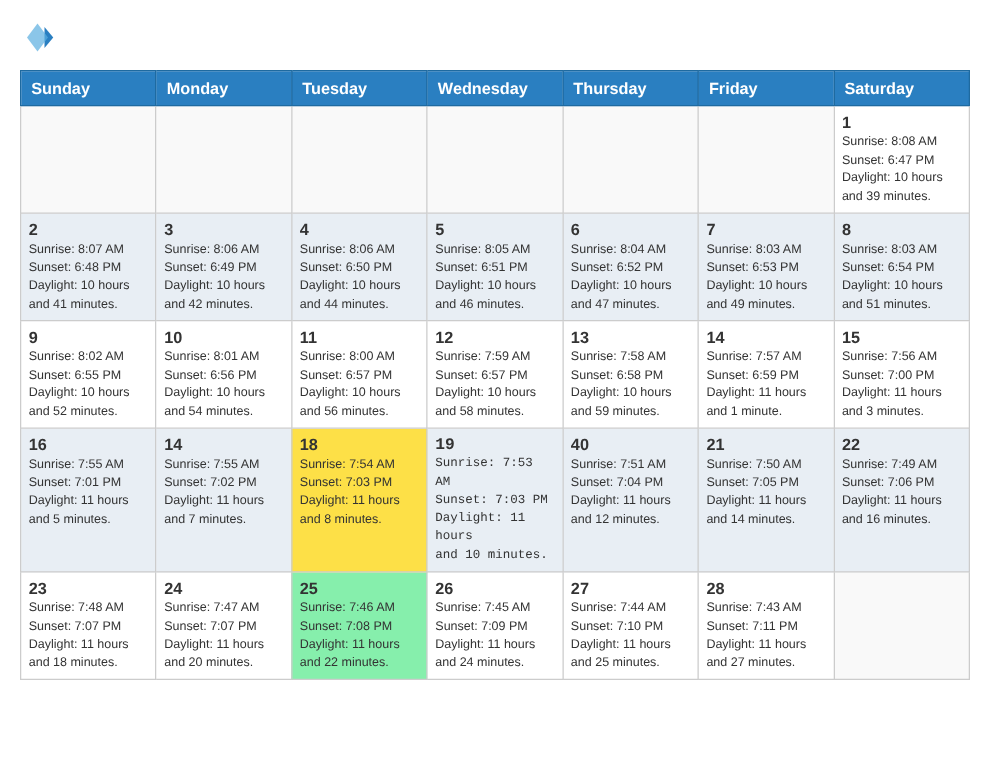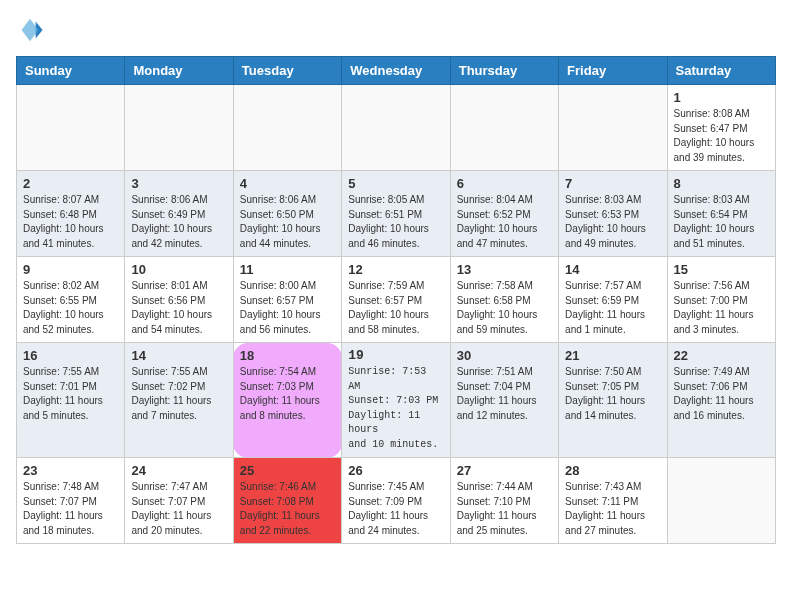--- a/index.html
+++ b/index.html
@@ -247,36 +247,36 @@
 Daylight: 11 hours
 and 5 minutes.</div>
         </td>
         <td style="background: rgb(232, 238, 244);">
           <span class="day-num">14</span>
           <div class="day-info" style="white-space: pre-line;">Sunrise: 7:55 AM
 Sunset: 7:02 PM
 Daylight: 11 hours
 and 7 minutes.</div>
         </td>
-        <td style="background: #f0abfc; border-radius: 15px;">
+        <td style="background: #fde047;">
           <span class="day-num">18</span>
           <div class="day-info" style="white-space: pre-line;">Sunrise: 7:54 AM
 Sunset: 7:03 PM
 Daylight: 11 hours
 and 8 minutes.</div>
         </td>
         <td style="background: rgb(232, 238, 244); font-family: Liberation Mono, monospace;">
           <span class="day-num">19</span>
           <div class="day-info" style="white-space: pre-line;">Sunrise: 7:53 AM
 Sunset: 7:03 PM
 Daylight: 11 hours
 and 10 minutes.</div>
         </td>
         <td style="background: rgb(232, 238, 244);">
-          <span class="day-num">30</span>
+          <span class="day-num">40</span>
           <div class="day-info" style="white-space: pre-line;">Sunrise: 7:51 AM
 Sunset: 7:04 PM
 Daylight: 11 hours
 and 12 minutes.</div>
         </td>
         <td style="background: rgb(232, 238, 244);">
           <span class="day-num">21</span>
           <div class="day-info" style="white-space: pre-line;">Sunrise: 7:50 AM
 Sunset: 7:05 PM
 Daylight: 11 hours
@@ -298,21 +298,21 @@
 Daylight: 11 hours
 and 18 minutes.</div>
         </td>
         <td style="background: rgb(255, 255, 255);">
           <span class="day-num">24</span>
           <div class="day-info" style="white-space: pre-line;">Sunrise: 7:47 AM
 Sunset: 7:07 PM
 Daylight: 11 hours
 and 20 minutes.</div>
         </td>
-        <td style="background: #ef4444;">
+        <td style="background: #86efac;">
           <span class="day-num">25</span>
           <div class="day-info" style="white-space: pre-line;">Sunrise: 7:46 AM
 Sunset: 7:08 PM
 Daylight: 11 hours
 and 22 minutes.</div>
         </td>
         <td style="background: rgb(255, 255, 255);">
           <span class="day-num">26</span>
           <div class="day-info" style="white-space: pre-line;">Sunrise: 7:45 AM
 Sunset: 7:09 PM

